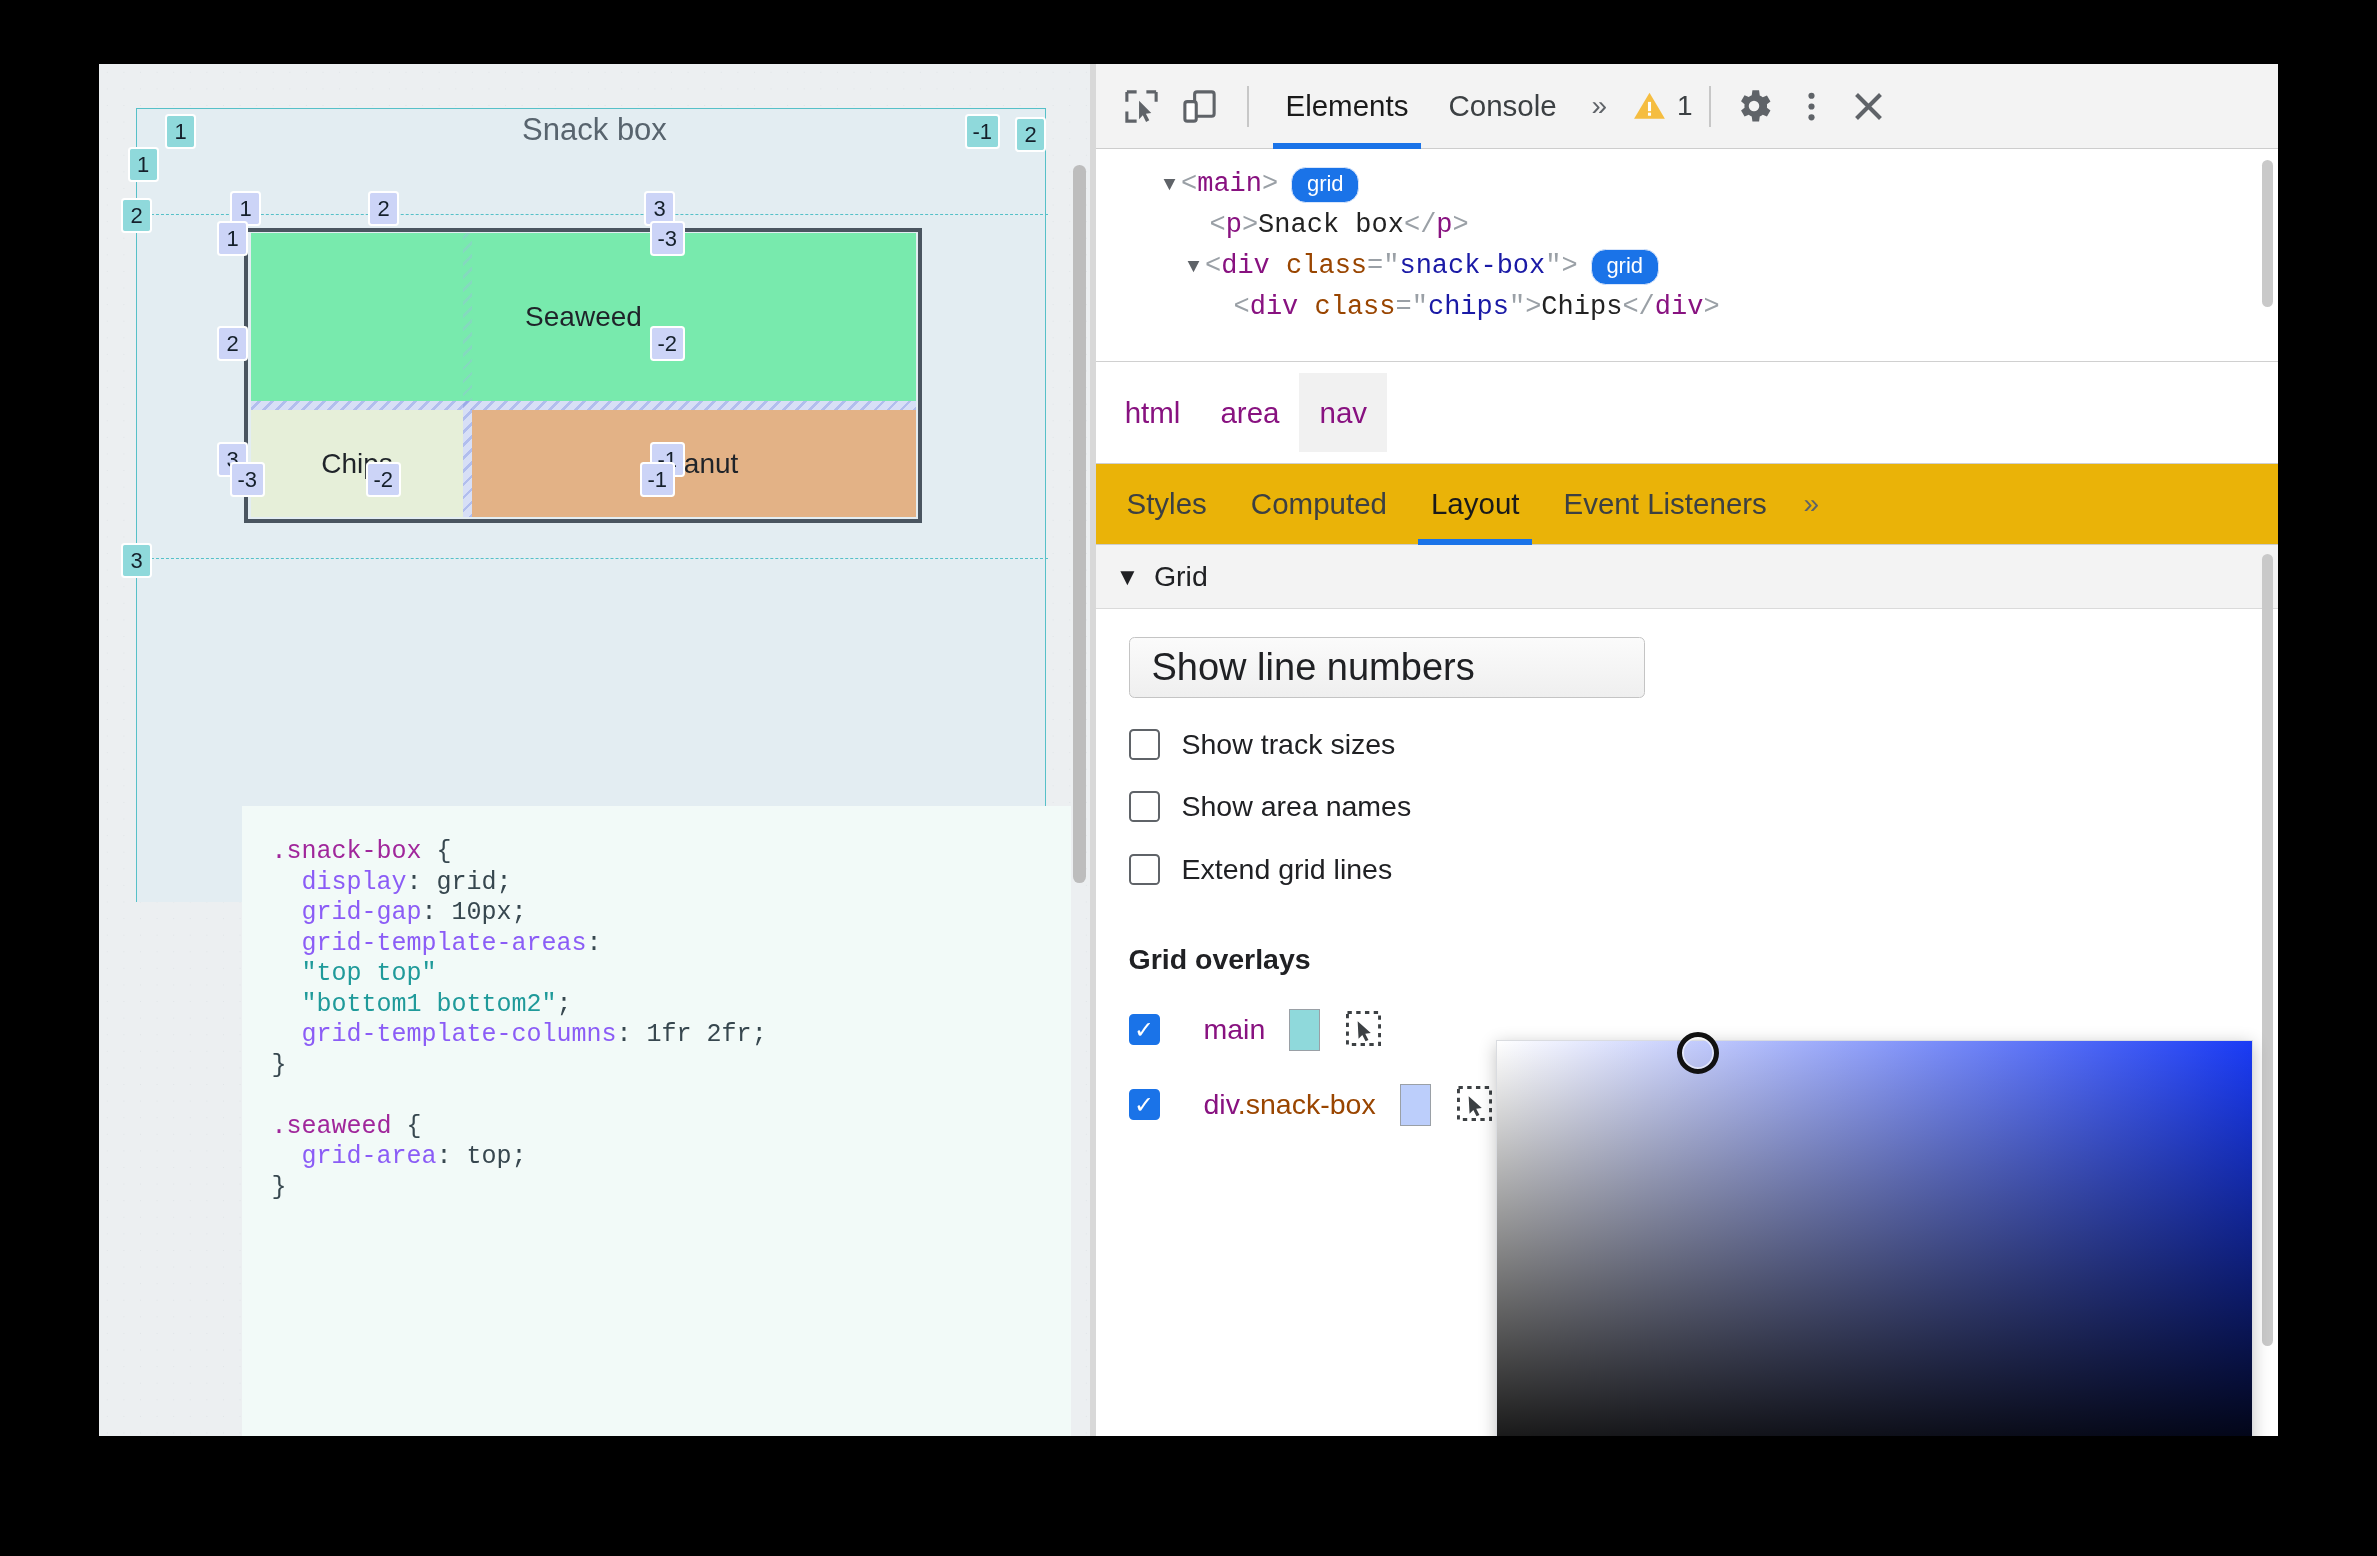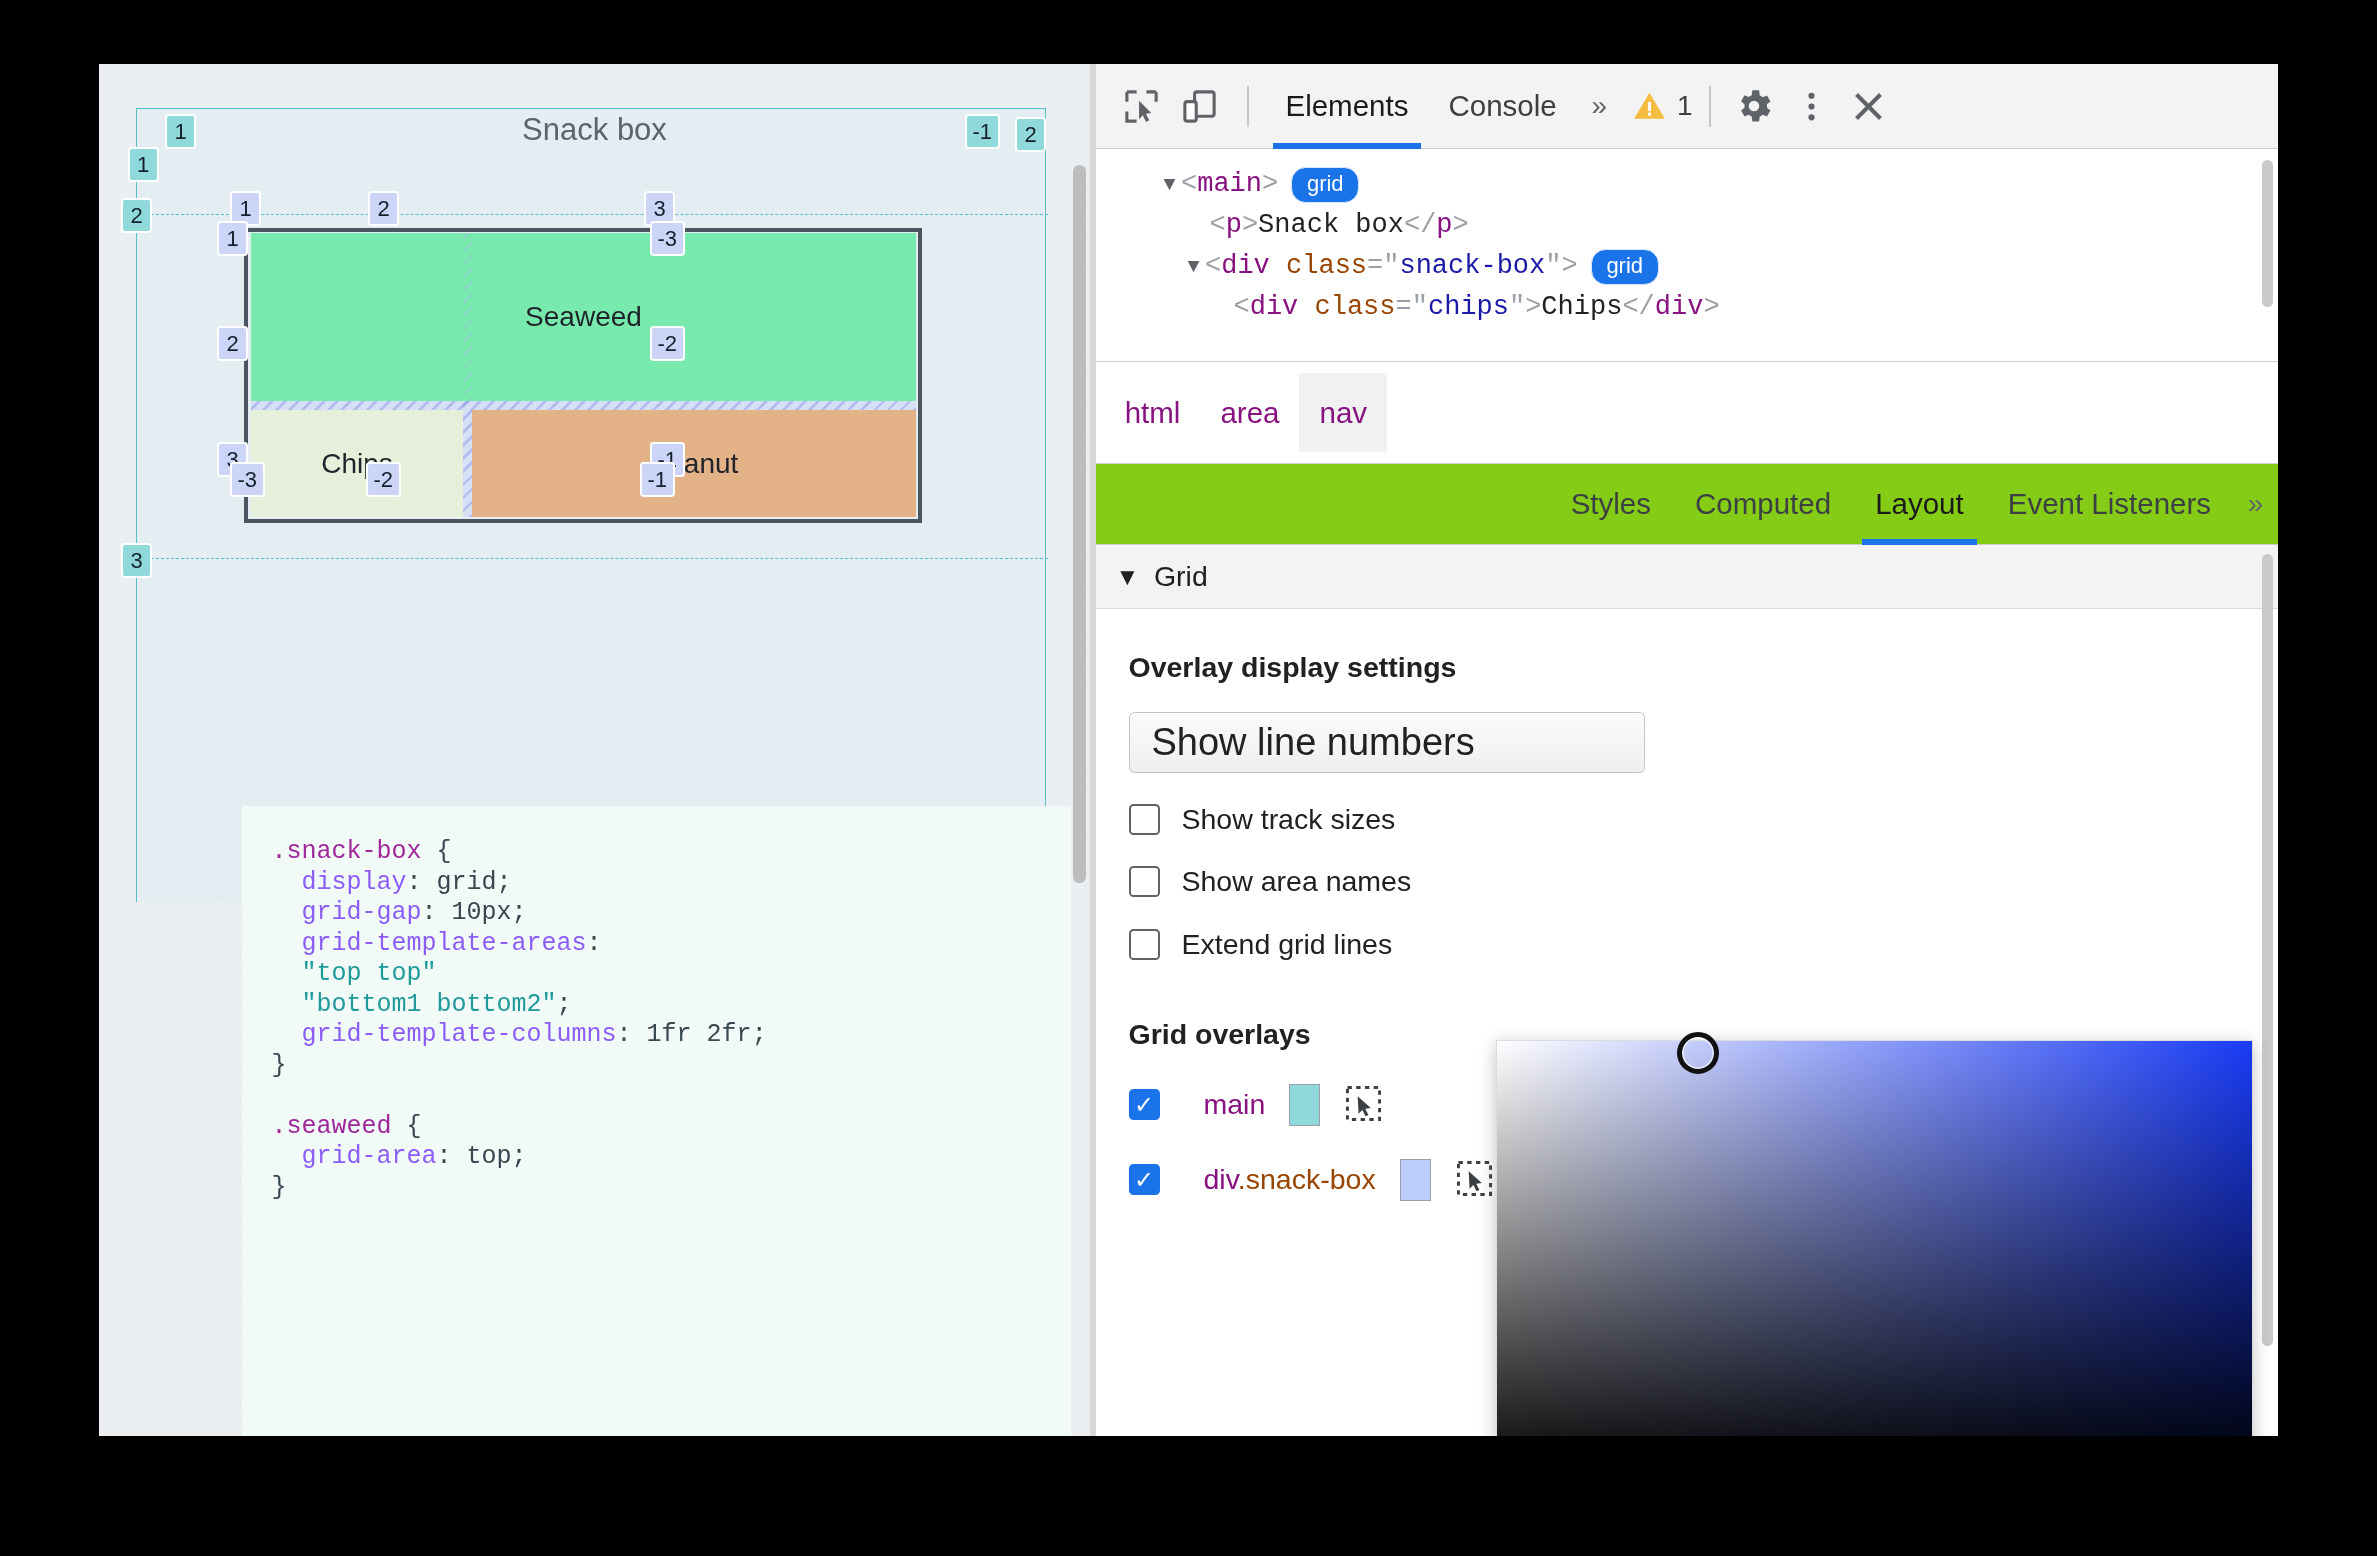--- a/index.html
+++ b/index.html
@@ -241,26 +241,25 @@
     padding:0 20px; height:79px;
     display:flex; align-items:center;
     cursor:pointer;
     font-family:"Liberation Sans", sans-serif;
   }
   .crumb.selected{ background:#f1f1f1; }
 
   
   #subtabs{
     height:81px;
-    background:#84cc16;
+    background:#eab308;
     border-bottom:0.9px solid #cdcdcd;
     display:flex; align-items:center;
     padding-left:9px;
     flex:0 0 auto;
-    justify-content:flex-end;
   }
   .sub-tab{
     font-size:29.5px; color:#3c4043;
     padding:0 22px; height:81px;
     display:flex; align-items:center;
     position:relative; cursor:pointer;
   }
   .sub-tab.active{ color:#1a1a1a; }
   .sub-tab.active::after{
     content:""; position:absolute; left:9.2px; right:9.2px; bottom:0;
@@ -528,21 +527,20 @@
       <div class="chev">»</div>
     </div>
 
     <div id="layout-pane">
 
       <div id="grid-header">
         <span class="tri">▼</span>
         <span class="ttl">Grid</span>
       </div>
 
-      <div class="sect-title">Overlay display settings</div>
 
       <div id="select-wrap">
         <div id="ln-select">Show line numbers</div>
       </div>
 
       <div class="chk-row">
         <span class="chk"></span>
         <span class="lbl">Show track sizes</span>
       </div>
       <div class="chk-row">

